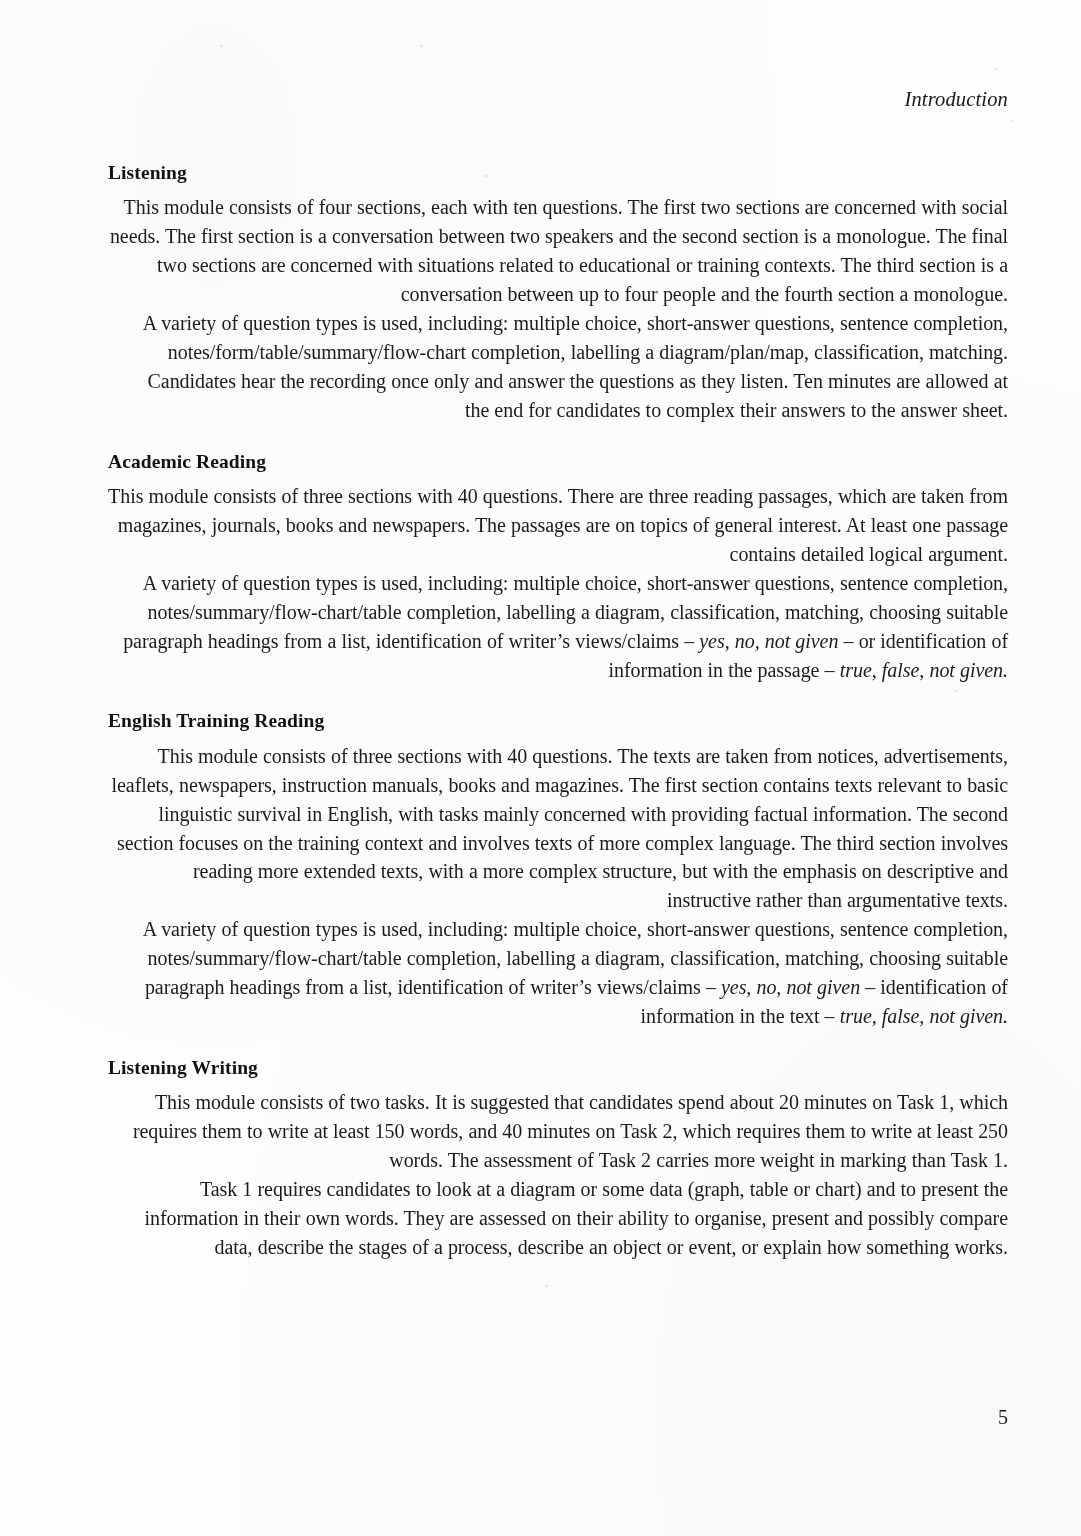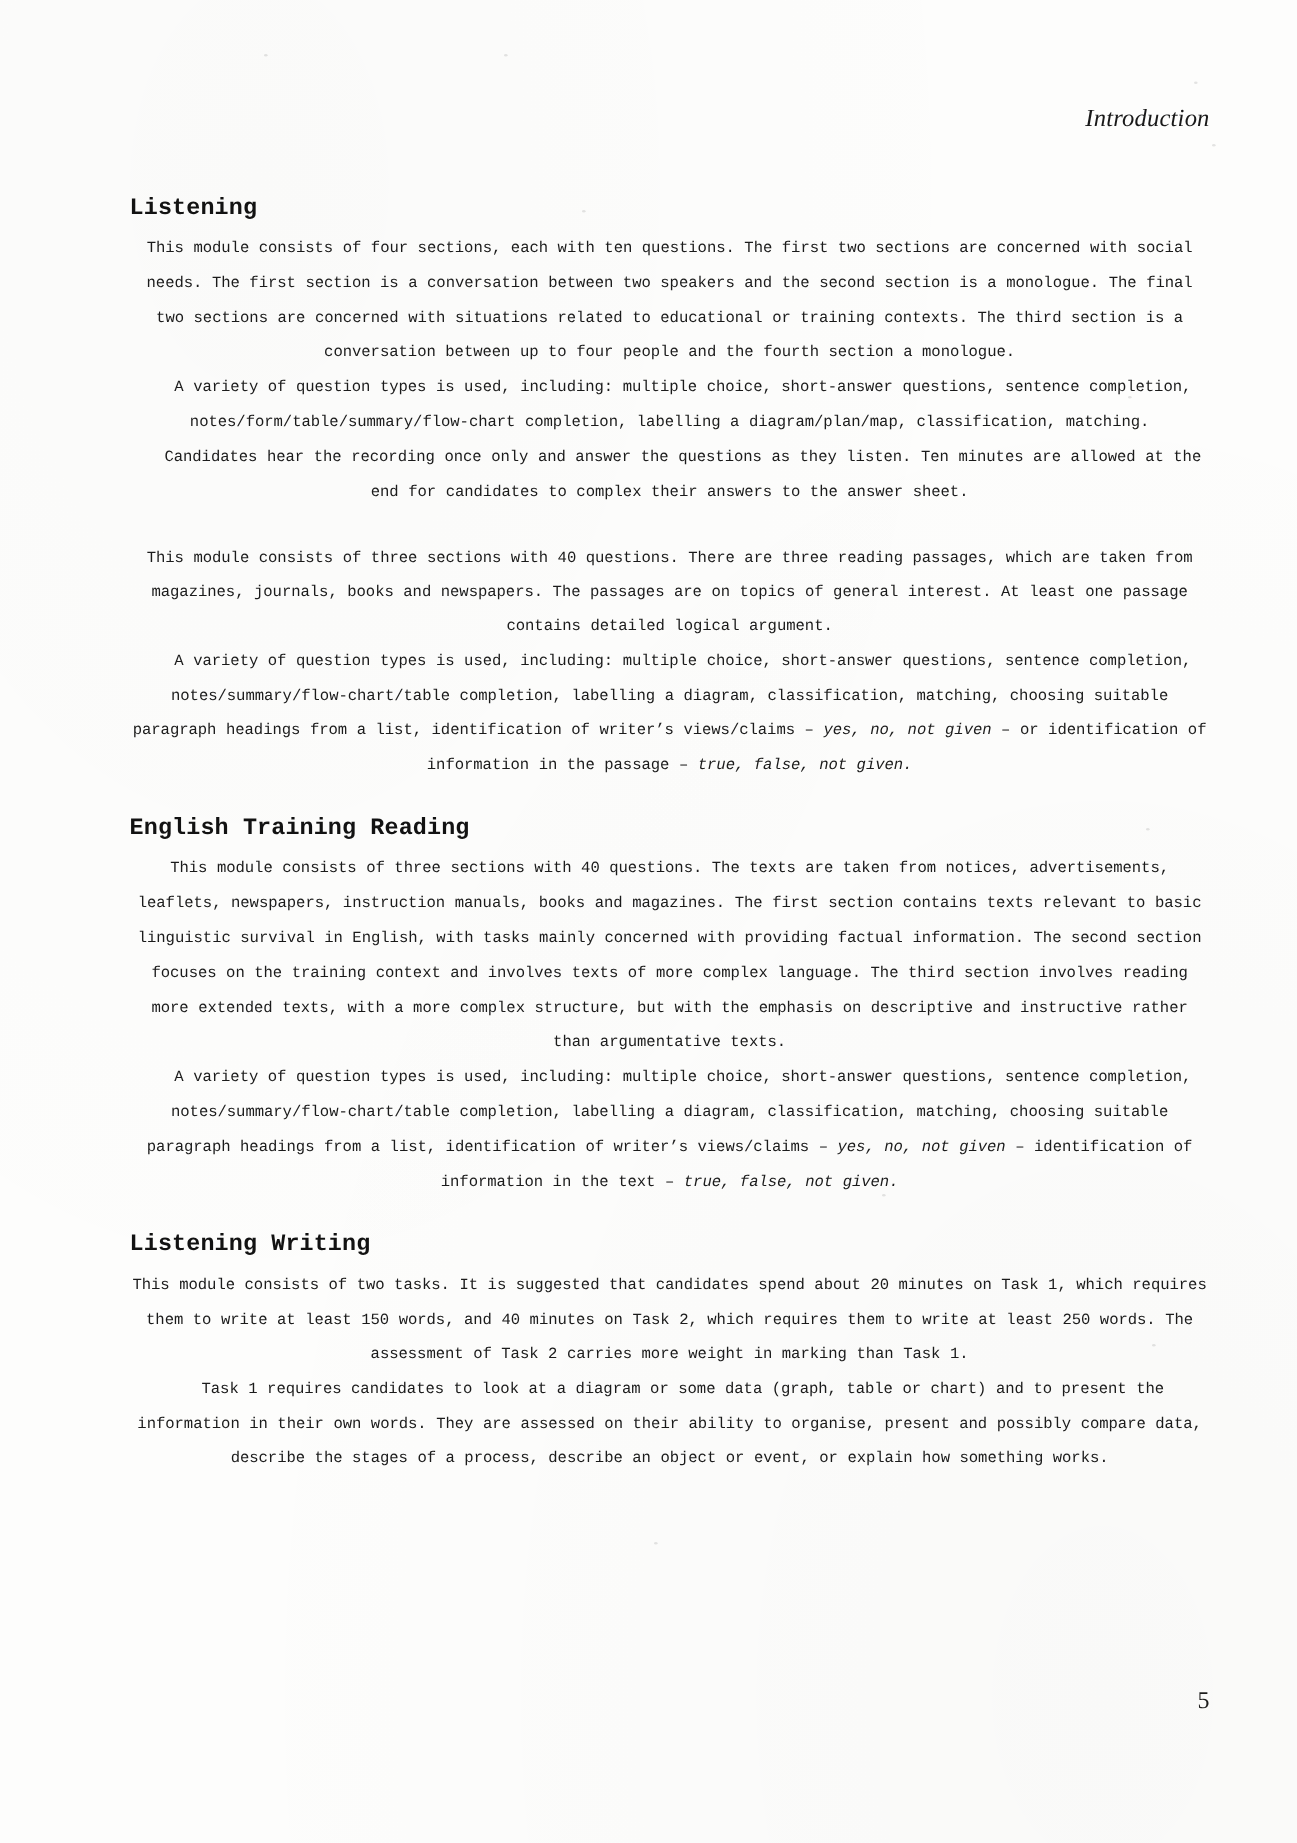--- a/index.html
+++ b/index.html
@@ -45,21 +45,20 @@
     letter-spacing: 0.15px;
     color: #191919;
     white-space: nowrap;
   }
 
   .body-block {
     position: absolute;
     top: 162px;
     left: 0;
     width: 900px;
-    font-family: Liberation Mono, monospace;
   }
 
   h2.section-heading {
     font-size: 19.5px;
     font-weight: bold;
     margin: 0;
     padding: 0;
     line-height: 1.15;
     letter-spacing: 0.1px;
     color: #121212;
@@ -71,23 +70,23 @@
   .section + .section {
     margin-top: 26px;
   }
   
   .section h2.section-heading {
     margin-bottom: 9px;
   }
 
   p.para {
     margin: 0;
-    font-size: 13px;
+    font-size: 20px;
     line-height: 28.9px;
-    text-align: center;
+    text-align: right;
     color: #1b1b1b;
     letter-spacing: -0.05px;
     word-spacing: 0.2px;
   }
   p.para.indent {
     text-indent: 22px;
   }
 
   em.it {
     font-style: italic;
@@ -118,20 +117,21 @@
     <div class="running-head">Introduction</div>
 
     <div class="body-block">
         <div class="section">
           <h2 class="section-heading">Listening</h2>
           <p class="para"><span>This module consists of four sections, each with ten questions. The first two sections are concerned with social needs. The first section is a conversation between two speakers and the second section is a monologue. The final two sections are concerned with situations related to educational or training contexts. The third section is a conversation between up to four people and the fourth section a monologue.</span></p>
           <p class="para indent"><span>A variety of question types is used, including: multiple choice, short-answer questions, sentence completion, notes/form/table/summary/flow-chart completion, labelling a diagram/plan/map, classification, matching.</span></p>
           <p class="para indent"><span>Candidates hear the recording once only and answer the questions as they listen. Ten minutes are allowed at the end for candidates to complex their answers to the answer sheet.</span></p>
         </div>
         <div class="section">
+          <h2 class="section-heading">Academic Reading</h2>
           <p class="para"><span>This module consists of three sections with 40 questions. There are three reading passages, which are taken from magazines, journals, books and newspapers. The passages are on topics of general interest. At least one passage contains detailed logical argument.</span></p>
           <p class="para indent"><span>A variety of question types is used, including: multiple choice, short-answer questions, sentence completion, notes/summary/flow-chart/table completion, labelling a diagram, classification, matching, choosing suitable paragraph headings from a list, identification of writer’s views/claims – </span><em class="it">yes, no, not given</em><span> – or identification of information in the passage – </span><em class="it">true, false, not given.</em></p>
         </div>
         <div class="section">
           <h2 class="section-heading">English Training Reading</h2>
           <p class="para"><span>This module consists of three sections with 40 questions. The texts are taken from notices, advertisements, leaflets, newspapers, instruction manuals, books and magazines. The first section contains texts relevant to basic linguistic survival in English, with tasks mainly concerned with providing factual information. The second section focuses on the training context and involves texts of more complex language. The third section involves reading more extended texts, with a more complex structure, but with the emphasis on descriptive and instructive rather than argumentative texts.</span></p>
           <p class="para indent"><span>A variety of question types is used, including: multiple choice, short-answer questions, sentence completion, notes/summary/flow-chart/table completion, labelling a diagram, classification, matching, choosing suitable paragraph headings from a list, identification of writer’s views/claims – </span><em class="it">yes, no, not given</em><span> – identification of information in the text – </span><em class="it">true, false, not given.</em></p>
         </div>
         <div class="section">
           <h2 class="section-heading">Listening Writing</h2>

